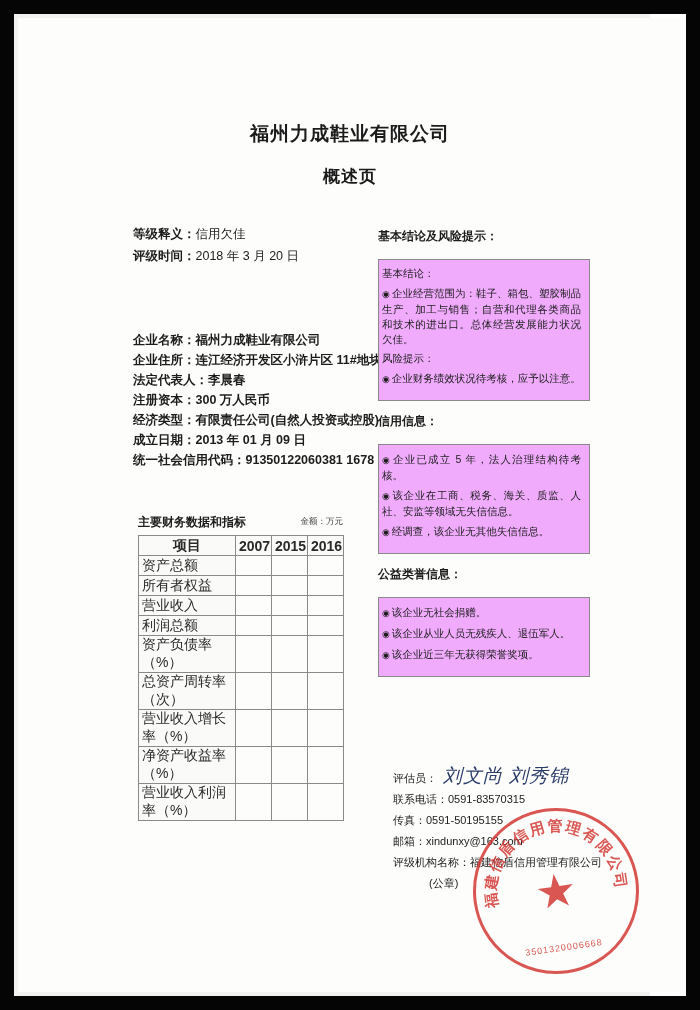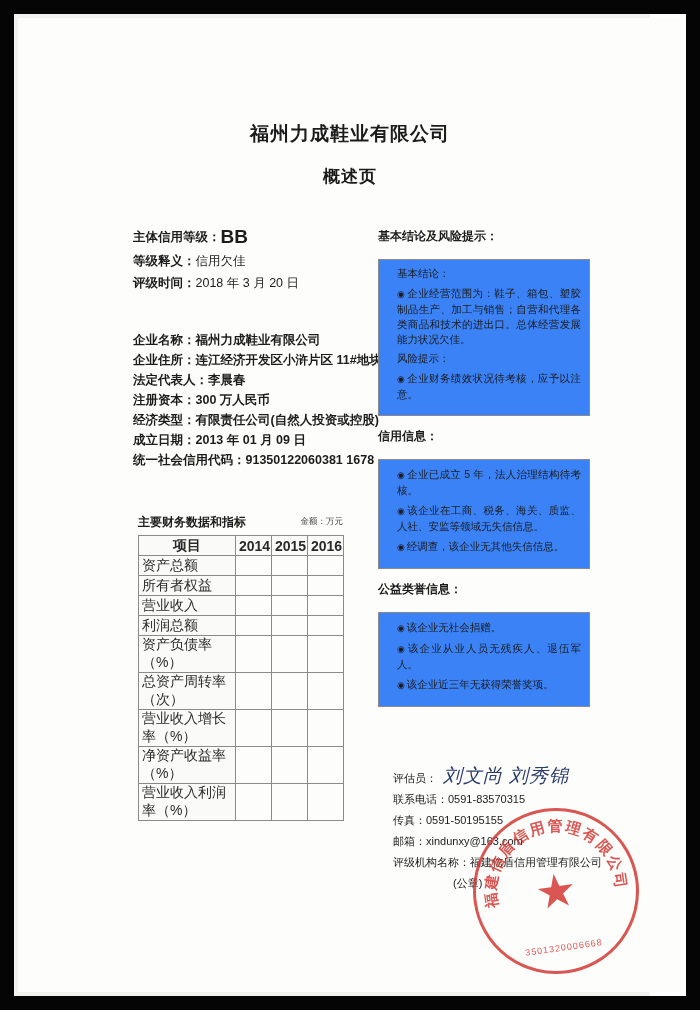--- a/index.html
+++ b/index.html
@@ -147,23 +147,23 @@
     width: 212px;
   }
   .sec-head {
     font-size: 12px;
     font-weight: bold;
     color: #1c1c1c;
     margin-bottom: 5px;
   }
   .box {
     border: 1px solid #8a8a8a;
-    padding: 7px 8px 8px 18px;
+    padding: 7px 8px 8px 3px;
     box-sizing: border-box;
-    background: #3b82f6;
+    background: #f0abfc;
     margin-top: 14px;
   }
   .sub-head {
     font-size: 10.5px;
     color: #1c1c1c;
     margin-bottom: 5px;
   }
   .bullet {
     font-size: 10.5px;
     line-height: 15px;
@@ -191,21 +191,21 @@
   .footer .row { white-space: nowrap; }
   .footer .lbl { color: #1c1c1c; }
   .sig {
     font-family: Liberation Sans, sans-serif;
     font-style: italic;
     font-size: 19px;
     color: #2a3d6b;
     letter-spacing: 1px;
     margin-left: 6px;
   }
-  .seal-note { margin-left: 60px; }
+  .seal-note { margin-left: 36px; }
 
   
   .stamp {
     position: absolute;
     left: 455px;
     top: 790px;
     width: 160px;
     height: 160px;
     border-radius: 50%;
     border: 3px solid #d2322d;
@@ -246,23 +246,20 @@
 <body>
 
 <div class="page">
   <div class="scan-border"></div>
   <div class="sheet">
 
     <div class="doc-title">福州力成鞋业有限公司</div>
     <div class="doc-subtitle">概述页</div>
 
     <div class="left-col">
-      <div class="rating-row">
-        <span class="lbl">主体信用等级：</span><span class="big">BB</span>
-      </div>
       <div class="rating-row">
         <span class="lbl">等级释义：</span><span class="val-plain">信用欠佳</span>
       </div>
       <div class="rating-row">
         <span class="lbl">评级时间：</span><span class="val-plain">2018 年  3 月 20 日</span>
       </div>
     </div>
 
     <div class="company-block">
       <div><span class="lbl">企业名称：</span><span class="val">福州力成鞋业有限公司</span></div>
@@ -280,21 +277,21 @@
       <table class="fin">
         <colgroup>
             <col class="c0">
             <col class="cy">
             <col class="cy">
             <col class="cy">
           </colgroup>
         <thead>
           <tr>
             <th>项目</th>
-            <th>2014</th>
+            <th>2007</th>
             <th>2015</th>
             <th>2016</th>
           </tr>
         </thead>
         <tbody>
           <tr>
               <td class="item">资产总额</td>
               <td></td>
               <td></td>
               <td></td>

